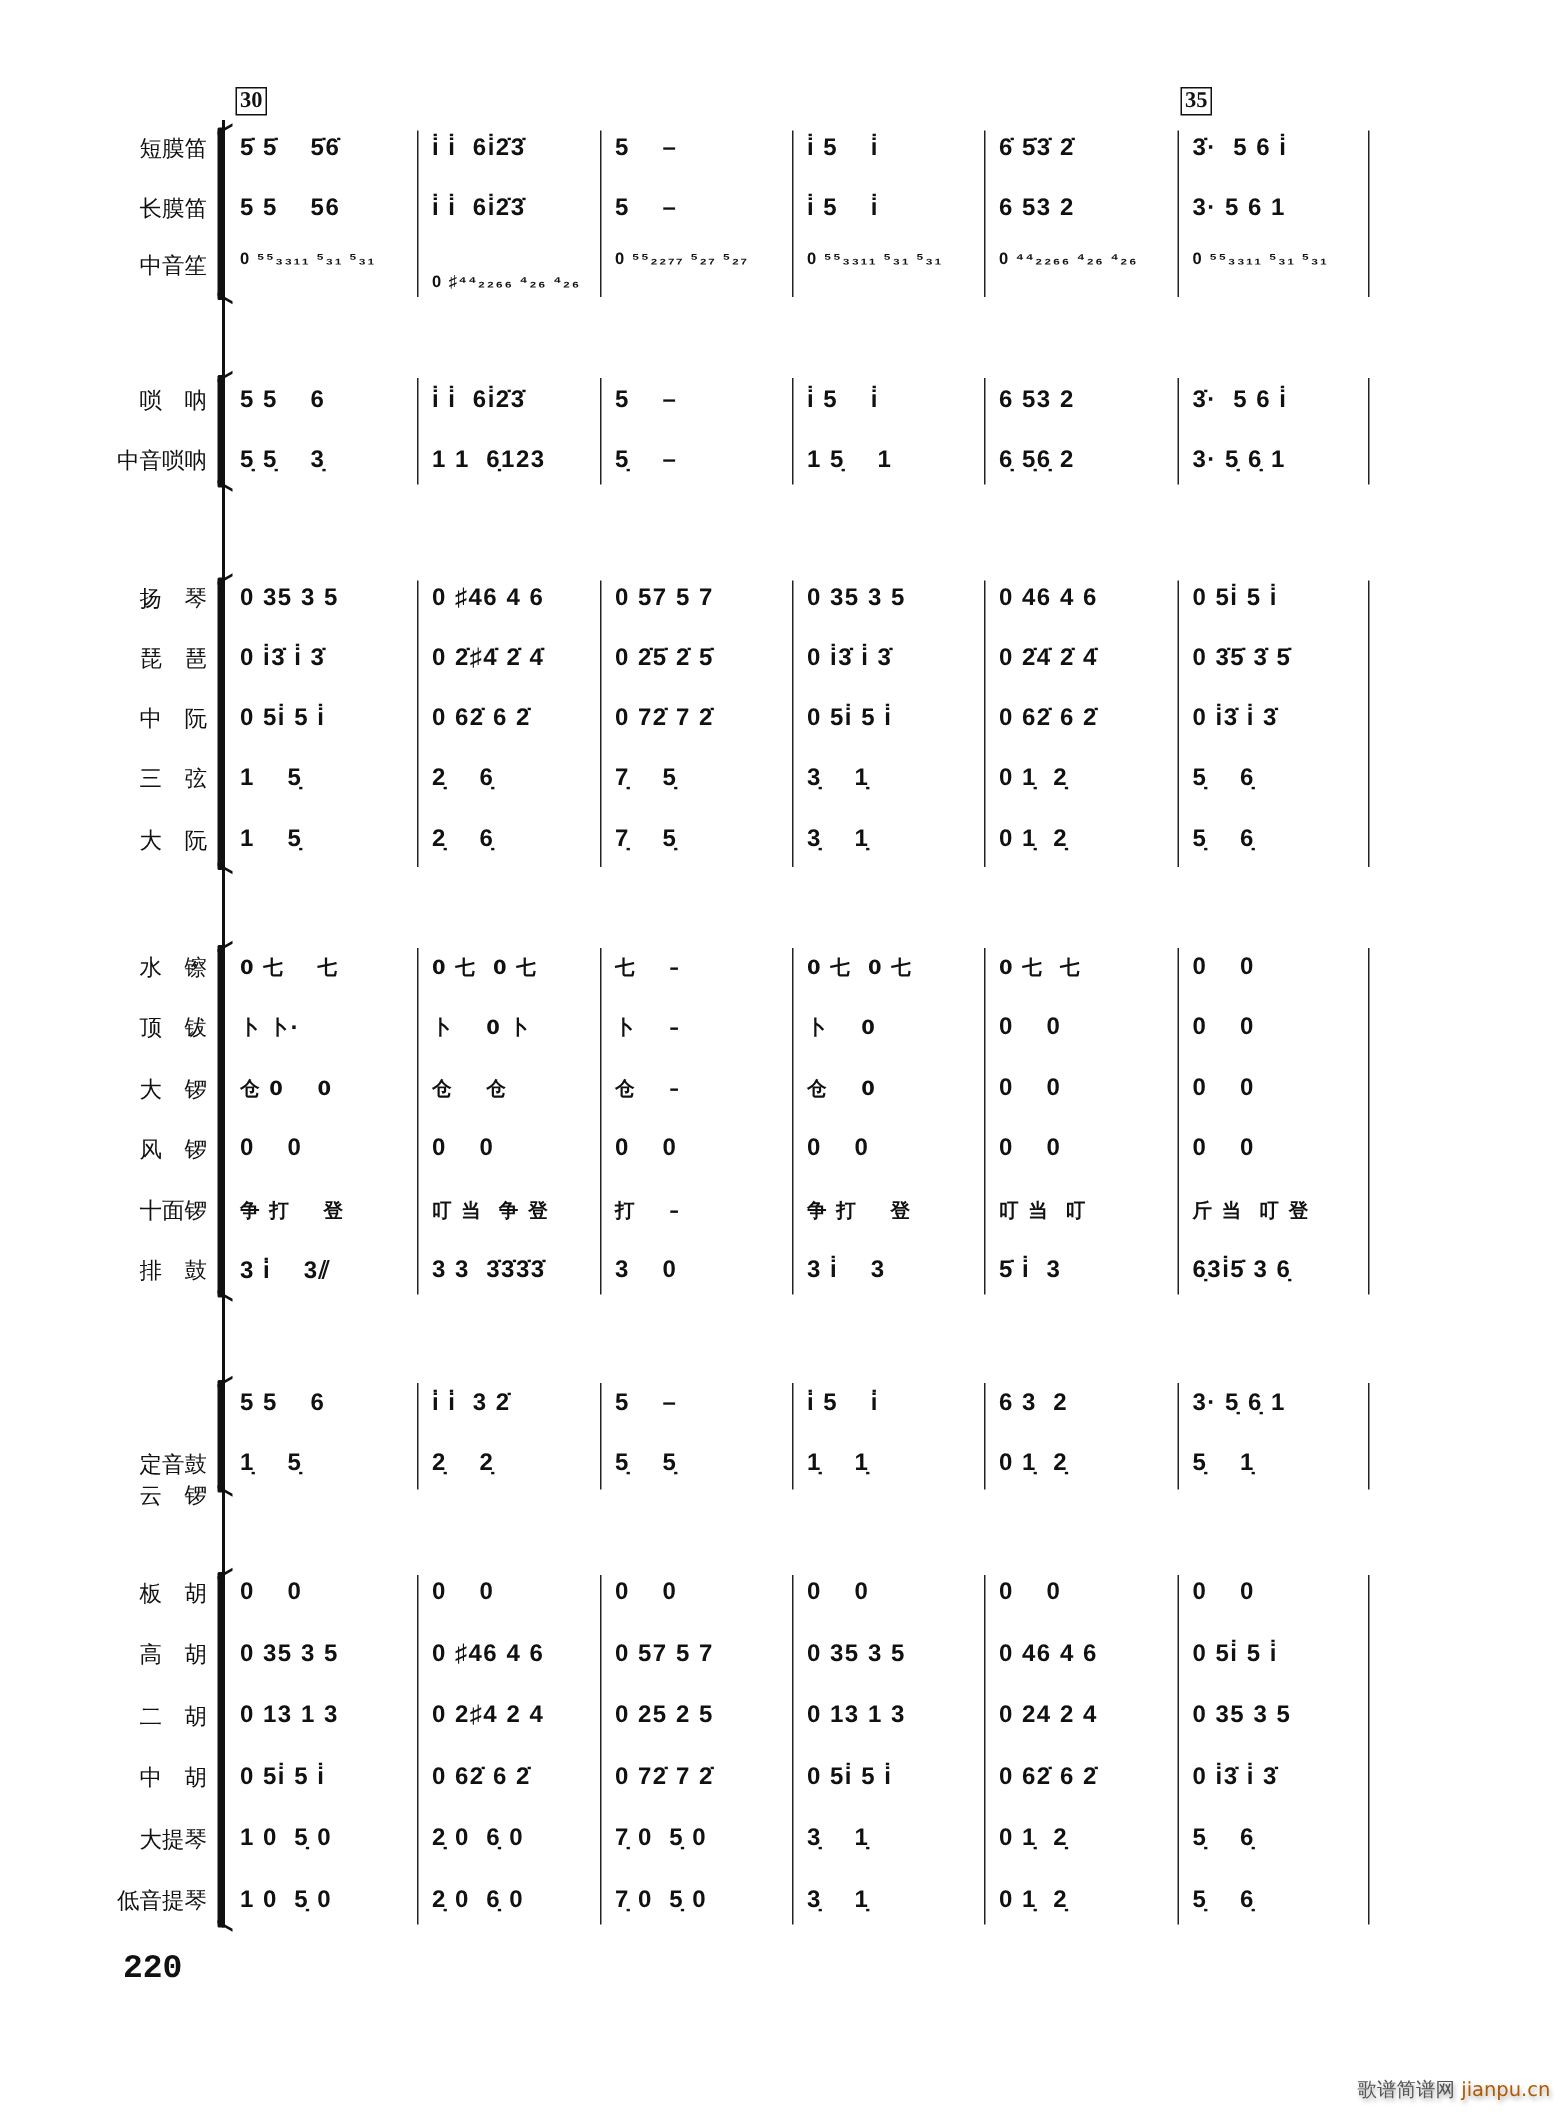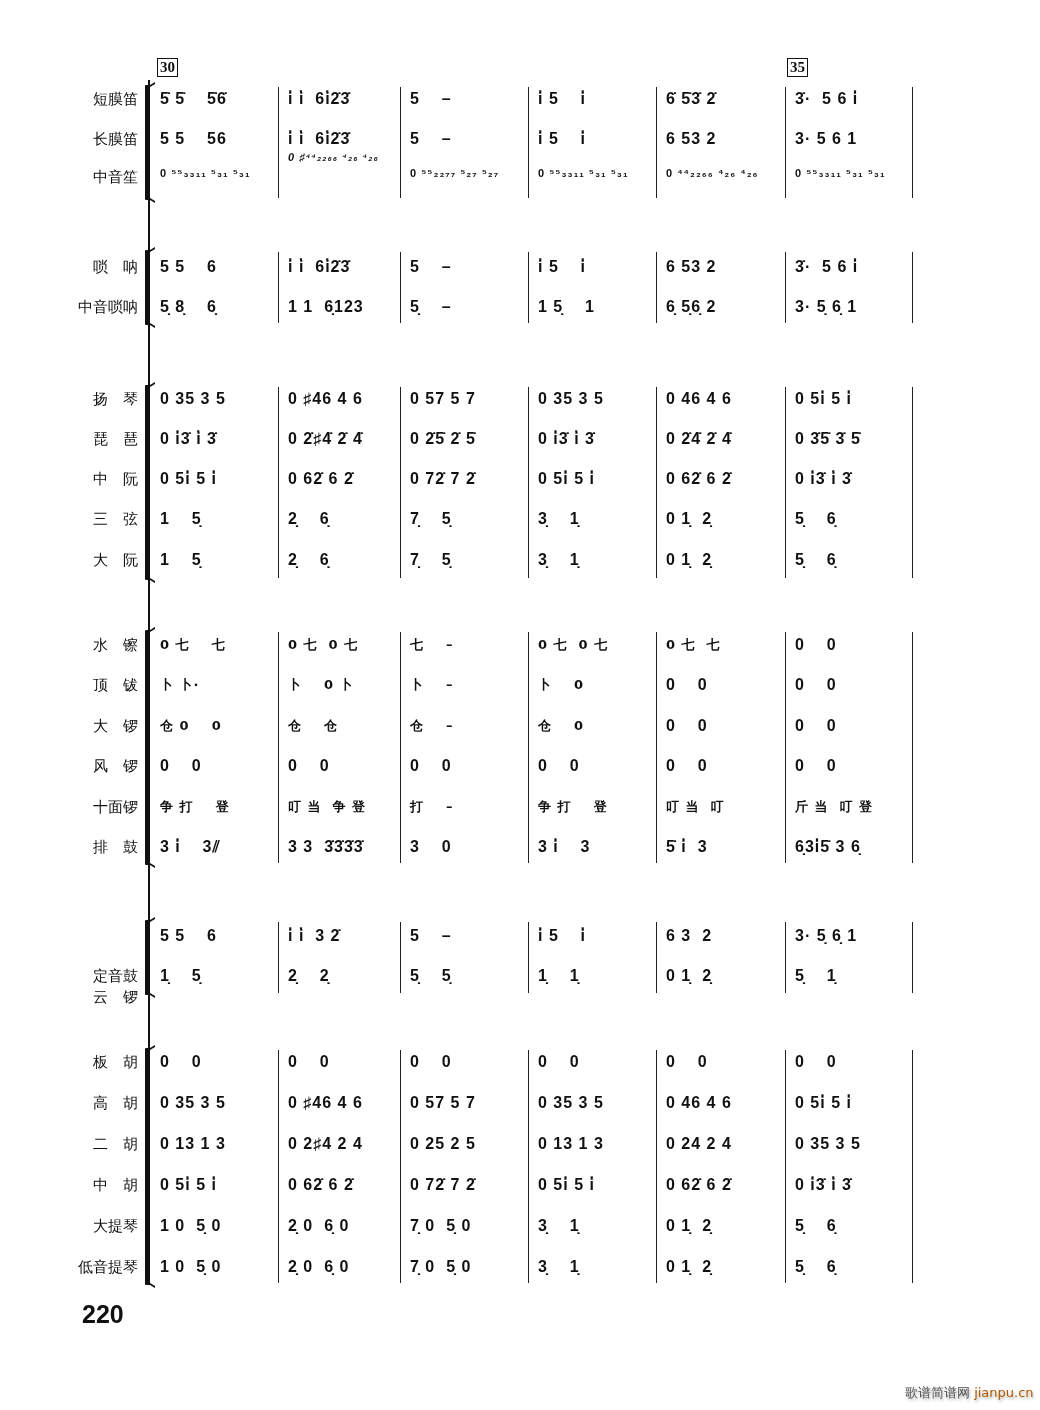--- a/index.html
+++ b/index.html
@@ -13,22 +13,22 @@
   .group-bracket::before, .group-bracket::after { content:""; position:absolute; left:0; width:10px; height:2px; background:#111; }
   .group-bracket::before { top:0; transform:skewY(-30deg); }
   .group-bracket::after { bottom:0; transform:skewY(30deg); }
   .barline { position:absolute; width:1.4px; background:#222; }
   .inst-label { position:absolute; right:calc(1040px - 138px); font-size:15px; white-space:nowrap;
                 font-family:"DejaVu Sans",sans-serif; letter-spacing:0px; text-align:right; }
   .cell { position:absolute; font-weight:bold; font-size:16px; white-space:pre;
           font-family:"Liberation Sans","DejaVu Sans",sans-serif; letter-spacing:1px; }
   .cell.cjk { font-family:"DejaVu Sans",sans-serif; font-size:13px; font-weight:bold; }
   .cell.chord { font-size:11px; line-height:10px; }
-  .page-number { position:absolute; left:82px; top:1300px; font-family:Liberation Sans, sans-serif;
-                 font-weight:bold; font-size:25px; }
+  .page-number { position:absolute; left:82px; top:1300px; font-family:Liberation Mono, monospace;
+                 font-weight:bold; font-size:22px; }
   .watermark { position:absolute; left:905px; top:1384px; font-size:13px; color:#555;
                font-family:"DejaVu Sans",sans-serif; text-shadow:1px 2px 3px #aaa; }
   .watermark .url { color:#b05a00; }
 </style>
 </head>
 <body>
 
 <div class="page" id="page">
   <div class="system-line"></div>
   <div class="page-number">220</div>
@@ -54,41 +54,41 @@
     <div class="cell" style="left: 795px; top: 90px;">3̇·  5 6 i̇</div>
     <div class="inst-label" style="top: 130px;">长膜笛</div>
     <div class="cell" style="left: 160px; top: 130px;">5 5    56</div>
     <div class="cell" style="left: 288px; top: 130px;">i̇ i̇  6i̇2̇3̇</div>
     <div class="cell" style="left: 410px; top: 130px;">5    –</div>
     <div class="cell" style="left: 538px; top: 130px;">i̇ 5    i̇</div>
     <div class="cell" style="left: 666px; top: 130px;">6 53 2</div>
     <div class="cell" style="left: 795px; top: 130px;">3· 5 6 1</div>
     <div class="inst-label" style="top: 168px;">中音笙</div>
     <div class="cell chord" style="left: 160px; top: 168px;">0 ⁵⁵₃₃₁₁ ⁵₃₁ ⁵₃₁</div>
-    <div class="cell chord" style="left: 288px; top: 152px; font-style: italic;">0 ♯⁴⁴₂₂₆₆ ⁴₂₆ ⁴₂₆</div>
+    <div class="cell chord" style="left: 288px; top: 183px;">0 ♯⁴⁴₂₂₆₆ ⁴₂₆ ⁴₂₆</div>
     <div class="cell chord" style="left: 410px; top: 168px;">0 ⁵⁵₂₂₇₇ ⁵₂₇ ⁵₂₇</div>
     <div class="cell chord" style="left: 538px; top: 168px;">0 ⁵⁵₃₃₁₁ ⁵₃₁ ⁵₃₁</div>
     <div class="cell chord" style="left: 666px; top: 168px;">0 ⁴⁴₂₂₆₆ ⁴₂₆ ⁴₂₆</div>
     <div class="cell chord" style="left: 795px; top: 168px;">0 ⁵⁵₃₃₁₁ ⁵₃₁ ⁵₃₁</div>
     <div class="group-bracket" style="top: 250px; height: 75px;"></div>
     <div class="barline" style="left: 278px; top: 252px; height: 71px;"></div>
     <div class="barline" style="left: 400px; top: 252px; height: 71px;"></div>
     <div class="barline" style="left: 528px; top: 252px; height: 71px;"></div>
     <div class="barline" style="left: 656px; top: 252px; height: 71px;"></div>
     <div class="barline" style="left: 785px; top: 252px; height: 71px;"></div>
     <div class="barline" style="left: 912px; top: 252px; height: 71px;"></div>
     <div class="inst-label" style="top: 258px;">唢　呐</div>
     <div class="cell" style="left: 160px; top: 258px;">5 5    6</div>
     <div class="cell" style="left: 288px; top: 258px;">i̇ i̇  6i̇2̇3̇</div>
     <div class="cell" style="left: 410px; top: 258px;">5    –</div>
     <div class="cell" style="left: 538px; top: 258px;">i̇ 5    i̇</div>
     <div class="cell" style="left: 666px; top: 258px;">6 53 2</div>
     <div class="cell" style="left: 795px; top: 258px;">3̇·  5 6 i̇</div>
     <div class="inst-label" style="top: 298px;">中音唢呐</div>
-    <div class="cell" style="left: 160px; top: 298px;">5̣ 8̣    6̣</div>
+    <div class="cell" style="left: 160px; top: 298px;">5̣ 5̣    3̣</div>
     <div class="cell" style="left: 288px; top: 298px;">1 1  6̣123</div>
     <div class="cell" style="left: 410px; top: 298px;">5̣    –</div>
     <div class="cell" style="left: 538px; top: 298px;">1 5̣    1</div>
     <div class="cell" style="left: 666px; top: 298px;">6̣ 5̣6̣ 2</div>
     <div class="cell" style="left: 795px; top: 298px;">3· 5̣ 6̣ 1</div>
     <div class="group-bracket" style="top: 385px; height: 195px;"></div>
     <div class="barline" style="left: 278px; top: 387px; height: 191px;"></div>
     <div class="barline" style="left: 400px; top: 387px; height: 191px;"></div>
     <div class="barline" style="left: 528px; top: 387px; height: 191px;"></div>
     <div class="barline" style="left: 656px; top: 387px; height: 191px;"></div>

